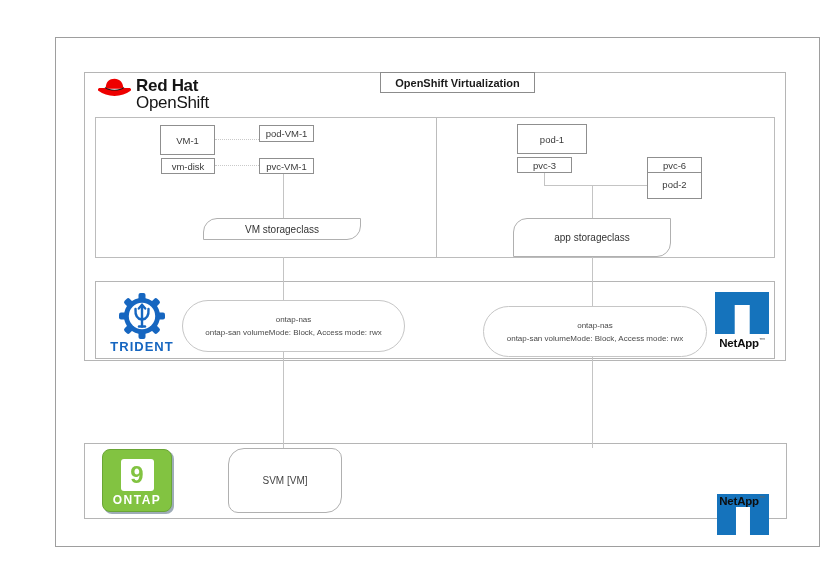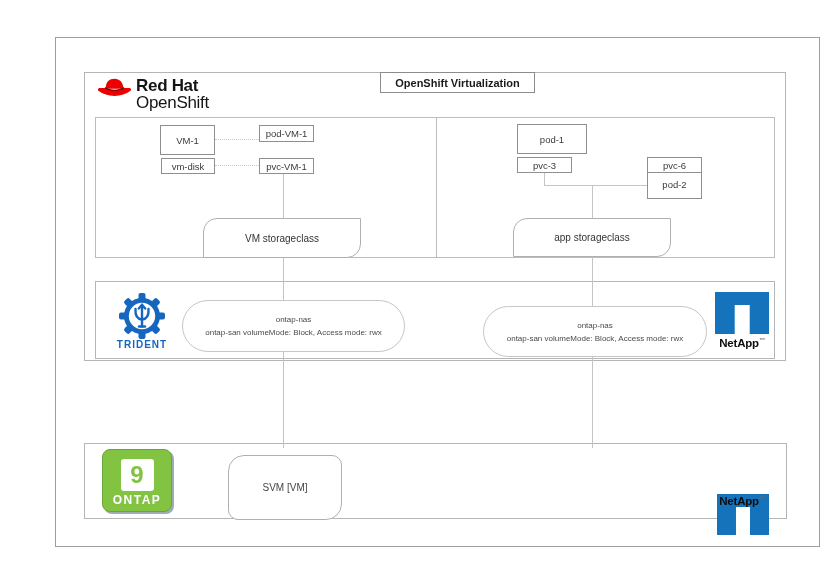--- a/index.html
+++ b/index.html
@@ -16,33 +16,33 @@
   .abs{position:absolute;box-sizing:border-box;}
   .frame{border:1px solid #9e9e9e;}
   .secbox{border:1px solid var(--border-gray);background:transparent;}
   .panel{border:1px solid #bcbcbc;background:transparent;}
   .node{border:1px solid #8f8f8f;background:#fff;display:flex;align-items:center;justify-content:center;
         font-size:9.5px;color:#3a3a3a;}
   .node.rounded{border-radius:0;}
   .sc-shape{border:1px solid #b0b0b0;background:#fff;border-radius:14px 0 14px 0;
         display:flex;align-items:center;justify-content:center;font-size:10px;color:#333;}
   .svm-shape{border:1px solid #b0b0b0;background:#fff;border-radius:16px 10px 16px 10px;
-        display:flex;align-items:center;justify-content:center;font-size:10px;color:#444;margin-top:7px;}
+        display:flex;align-items:center;justify-content:center;font-size:10px;color:#444;}
   .pill{border:1px solid #c6c6c6;background:#fff;border-radius:26px;
         display:flex;flex-direction:column;align-items:center;justify-content:center;
         font-size:8px;color:#4a4a4a;line-height:13px;text-align:center;}
   .vline{width:1px;background:var(--line-gray);}
   .hline{height:1px;background:var(--line-gray);}
   .dotline{height:0;border-top:1.5px dotted #c9c9c9;}
   .brand-text{line-height:17px;color:#151515;letter-spacing:-0.3px;}
   .brand-text .l1{font-size:17px;font-weight:700;}
   .brand-text .l2{font-size:17px;font-weight:500;}
   .virt-label{border:1px solid #8c8c8c;background:#fff;display:flex;align-items:center;justify-content:center;
         font-size:11px;font-weight:600;color:#1a1a1a;}
-  .trident-word{font-size:10px;font-weight:700;color:var(--trident-blue);letter-spacing:1px;text-align:center;}
+  .trident-word{font-size:13px;font-weight:700;color:var(--trident-blue);letter-spacing:1px;text-align:center;}
   .netapp-mark{background:var(--netapp-blue);position:relative;}
   .netapp-mark::after{content:"";position:absolute;left:50%;transform:translateX(-50%);bottom:0;
         width:27%;height:69%;background:#fff;}
   .netapp-word{font-size:11.5px;font-weight:700;color:#0d0d0d;text-align:center;letter-spacing:-0.2px;}
   .netapp-word sup{font-size:6px;color:#666;}
   .ontap-logo{background:var(--ontap-green);border:1px solid #6aa636;border-radius:8px;
         box-shadow:2px 2px 0 rgba(40,70,95,.45);display:flex;flex-direction:column;align-items:center;}
   .ontap-inner{width:33px;height:32px;margin-top:9px;background:#fff;border-radius:3px;
         display:flex;align-items:center;justify-content:center;}
   .ontap-digit{font-size:24px;font-weight:700;color:var(--ontap-green);}
@@ -95,21 +95,21 @@
   </div>
   <div class="abs node" style="left:259px;top:125px;width:55px;height:17px;">
     <span>pod-VM-1</span>
   </div>
   <div class="abs node rounded" style="left:161px;top:158px;width:54px;height:16px;">
     <span>vm-disk</span>
   </div>
   <div class="abs node rounded" style="left:259px;top:158px;width:55px;height:16px;">
     <span>pvc-VM-1</span>
   </div>
-  <div class="abs sc-shape" style="left:203px;top:218px;width:158px;height:40px;">
+  <div class="abs sc-shape" style="left:203px;top:218px;width:158px;height:22px;">
     <span>VM storageclass</span>
   </div>
 
   <div class="abs node" style="left:517px;top:124px;width:70px;height:30px;">
     <span>pod-1</span>
   </div>
   <div class="abs node" style="left:647px;top:124px;width:55px;height:30px;margin-top:45px;">
     <span>pod-2</span>
   </div>
   <div class="abs node rounded" style="left:517px;top:157px;width:55px;height:16px;">

